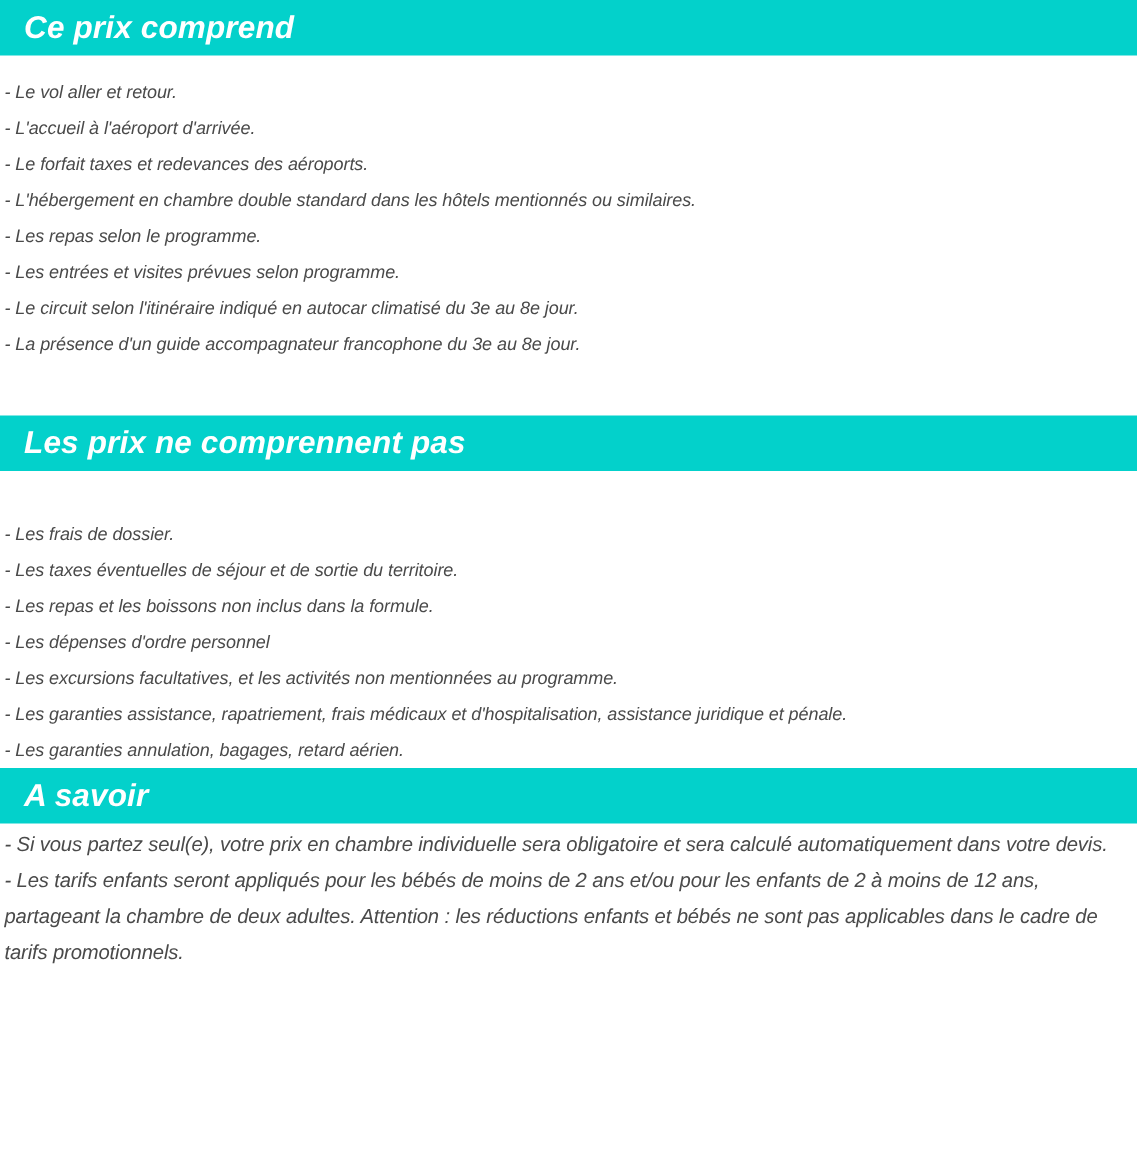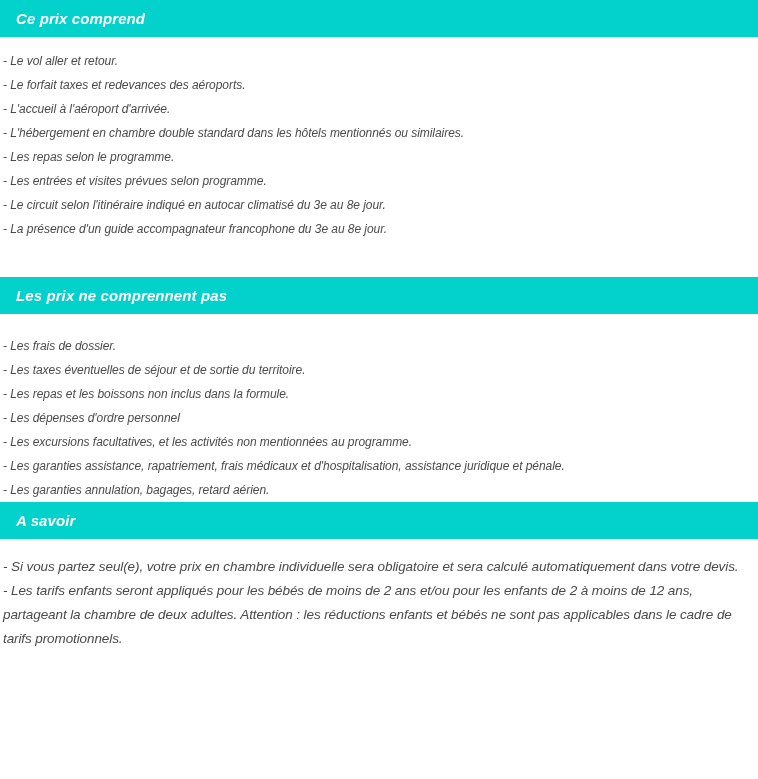--- a/index.html
+++ b/index.html
@@ -25,21 +25,21 @@
   .section-header {
     background: #03d1cb;
     height: 37px;
     display: flex;
     align-items: center;
     box-sizing: border-box;
     padding: 0 0 0 16px;
   }
   .section-header-title {
     color: #ffffff;
-    font-size: 15px;
+    font-size: 21px;
     font-weight: bold;
     font-style: italic;
     letter-spacing: 0.1px;
     line-height: 20px;
     white-space: nowrap;
   }
   .section-body {
     padding: 0 4px 0 3px;
   }
   .list-item {
@@ -52,48 +52,48 @@
   }
   
   #section-includes .section-body {
     padding-top: 12px;
   }
   
   #section-excludes {
     margin-top: 36px;
   }
   #section-excludes .section-body {
-    padding-top: 20px;
+    padding-top: 30px;
   }
   #section-notes {
   }
   #section-notes .section-body {
-    padding-top: 16px;
+    padding-top: 2px;
   }
   .note-block {
     color: #4a4a4a;
     font-size: 13.5px;
     font-style: italic;
     line-height: 24px;
     letter-spacing: -0.1px;
   }
 </style>
 </head>
 <body>
 
 <div class="page">
 
   <div class="section" id="section-includes">
     <div class="section-header">
       <span class="section-header-title">Ce prix comprend</span>
     </div>
     <div class="section-body">
       <div class="list-item">- Le vol aller et retour.</div>
+      <div class="list-item">- L'accueil à l'aéroport d'arrivée.</div>
       <div class="list-item">- Le forfait taxes et redevances des aéroports.</div>
-      <div class="list-item">- L'accueil à l'aéroport d'arrivée.</div>
       <div class="list-item">- L'hébergement en chambre double standard dans les hôtels mentionnés ou similaires.</div>
       <div class="list-item">- Les repas selon le programme.</div>
       <div class="list-item">- Les entrées et visites prévues selon programme.</div>
       <div class="list-item">- Le circuit selon l'itinéraire indiqué en autocar climatisé du 3e au 8e jour.</div>
       <div class="list-item">- La présence d'un guide accompagnateur francophone du 3e au 8e jour.</div>
     </div>
   </div>
 
   <div class="section" id="section-excludes">
     <div class="section-header">

